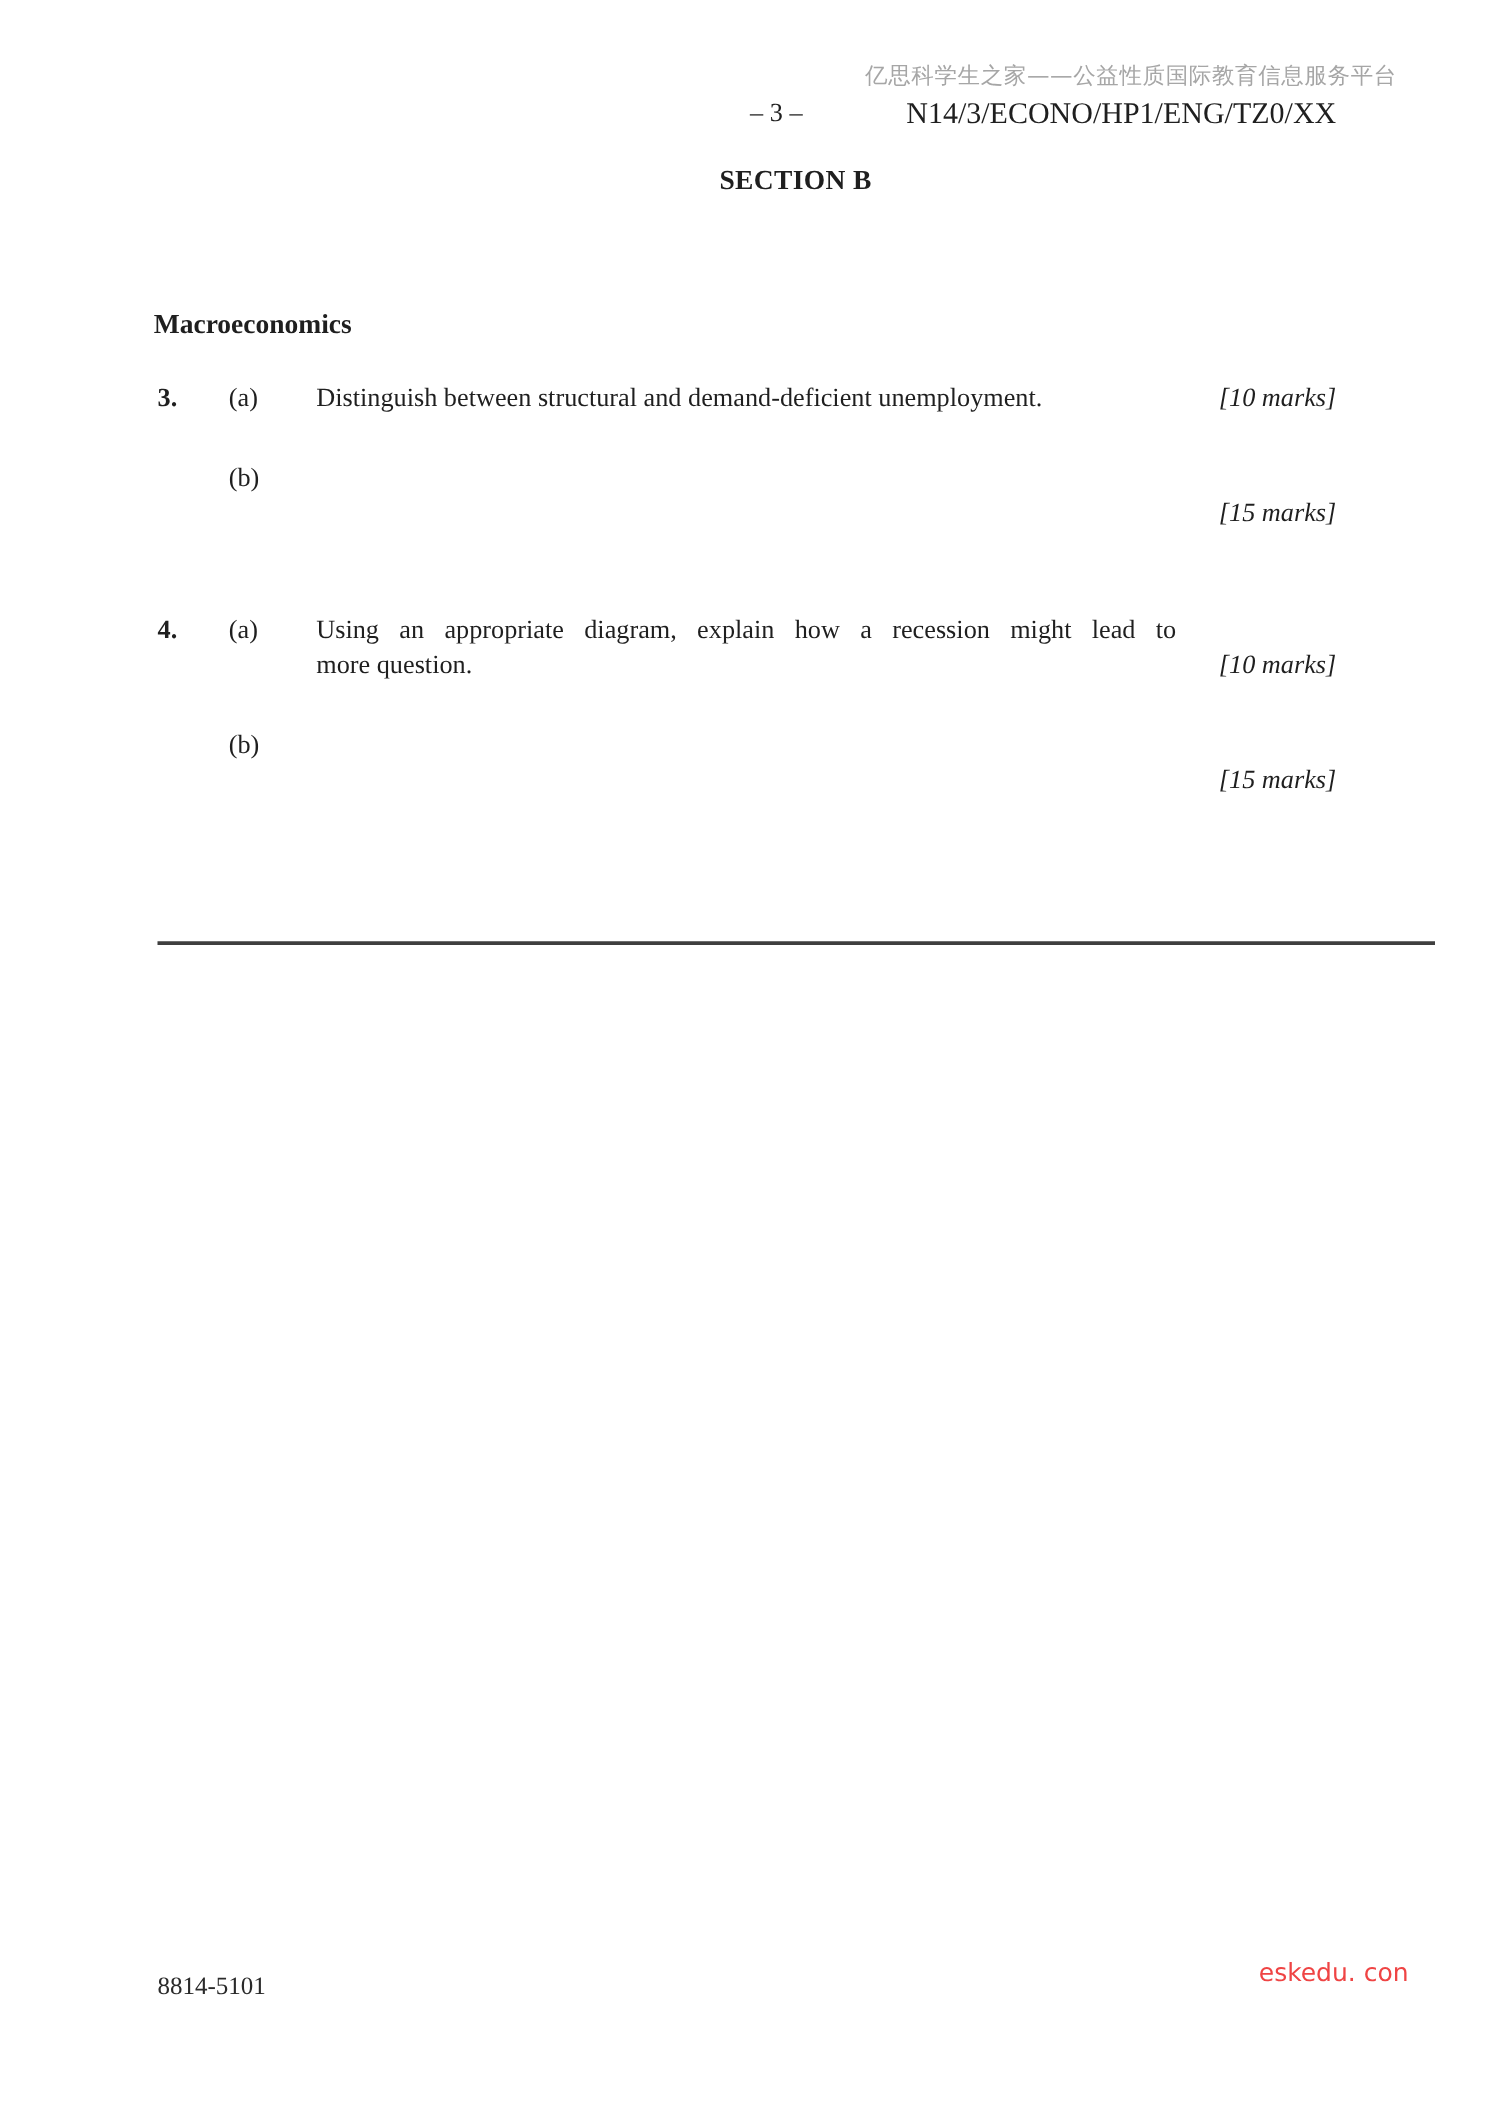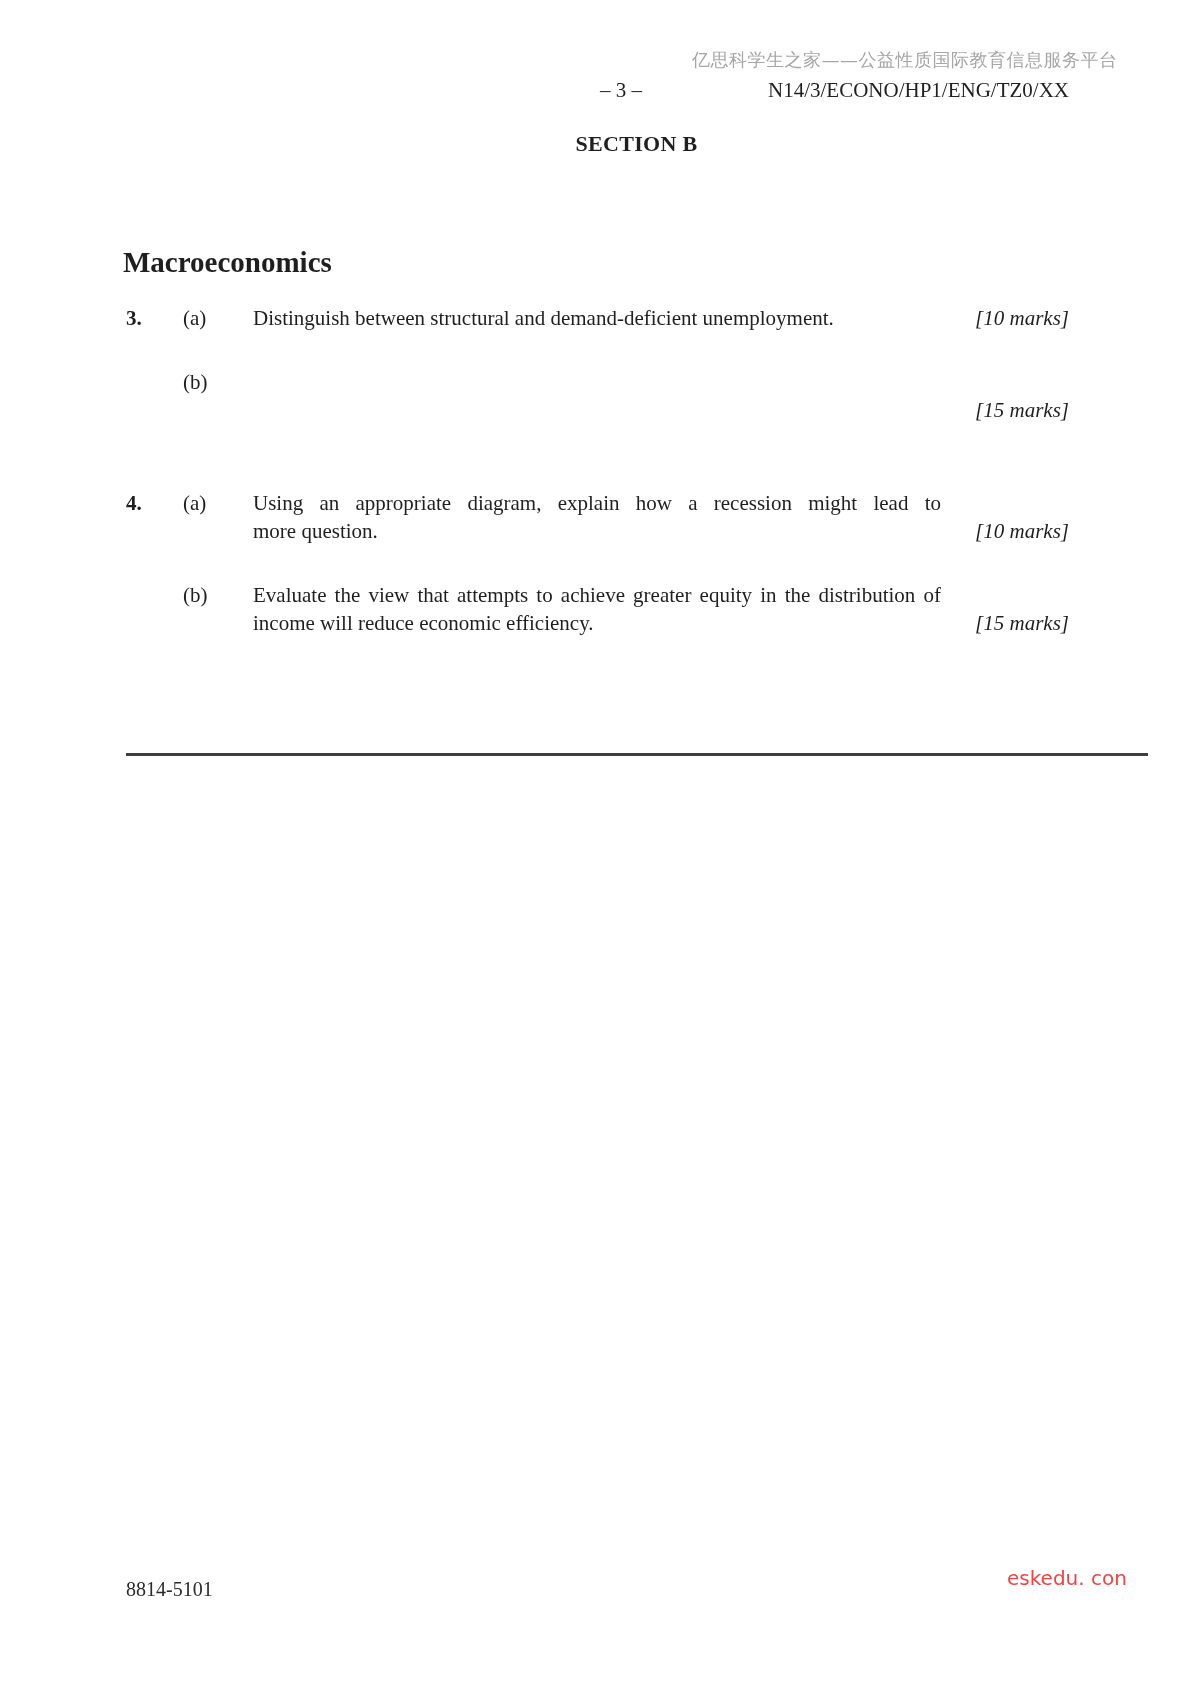--- a/index.html
+++ b/index.html
@@ -6,25 +6,25 @@
   .page {
     position:relative; width:1191px; height:1684px; background:#ffffff;
     font-family:"Liberation Serif", serif; color:#1f1f1f; overflow:hidden;margin-left:41px;
   }
   .top-watermark {
     position:absolute; top:48px; left:651px;
     font-family:"DejaVu Sans","Liberation Sans",sans-serif;
     font-size:18px; color:#a6a6a6; letter-spacing:0.5px; white-space:nowrap;
   }
   .page-number { position:absolute; top:78px; left:520px; width:120px; text-align:center; font-size:21px; }
-  .paper-code  { position:absolute; top:78px; right:163px; font-size:21px; white-space:nowrap; }
+  .paper-code  { position:absolute; top:78px; right:163px; font-size:24px; white-space:nowrap; }
   .section-title { position:absolute; top:131px; left:0; width:100%; text-align:center; font-weight:bold; font-size:22px; letter-spacing:0.3px; }
   .instruction { position:absolute; top:192px; left:82px; font-size:21px; font-style:italic; white-space:pre-wrap; }
   .instruction .emph { font-weight:bold; }
-  .topic { position:absolute; top:246px; left:82px; font-size:29px; font-weight:bold; }
+  .topic { position:absolute; top:246px; left:82px; font-size:22px; font-weight:bold; }
 
   .part { position:absolute; left:0; right:0; font-size:21px; line-height:28px; }
   .h1 { height:28px; } .h2 { height:56px; }
   .qnum    { position:absolute; left:85px;  top:0; font-weight:bold; }
   .qletter { position:absolute; left:142px; top:0; }
   .qtext   { position:absolute; left:212px; top:0; width:688px; }
   .qline.just { text-align:justify; text-align-last:justify; }
   .qmarks  { position:absolute; right:163px; bottom:0; font-style:italic; white-space:nowrap; }
 
   .rule { position:absolute; top:753px; left:85px; width:1022px; height:3px; background:#3f3f3f; }
@@ -69,24 +69,20 @@
     <div class="qletter">(a)</div>
     <div class="qtext">
       <div class="qline just">Using an appropriate diagram, explain how a recession might lead to</div>
       <div class="qline">more question.</div>
     </div>
     <div class="qmarks">[10 marks]</div>
   </div>
 
   <div class="part h2" style="top:581px">
     <div class="qletter">(b)</div>
-    <div class="qtext">
-      <div class="qline just">Evaluate the view that attempts to achieve greater equity in the distribution of</div>
-      <div class="qline">income will reduce economic efficiency.</div>
-    </div>
     <div class="qmarks">[15 marks]</div>
   </div>
 
   <div class="rule"></div>
 
   <div class="footer-ref">8814-5101</div>
   <div class="bottom-watermark">eskedu. con</div>
 
 </div>
 

